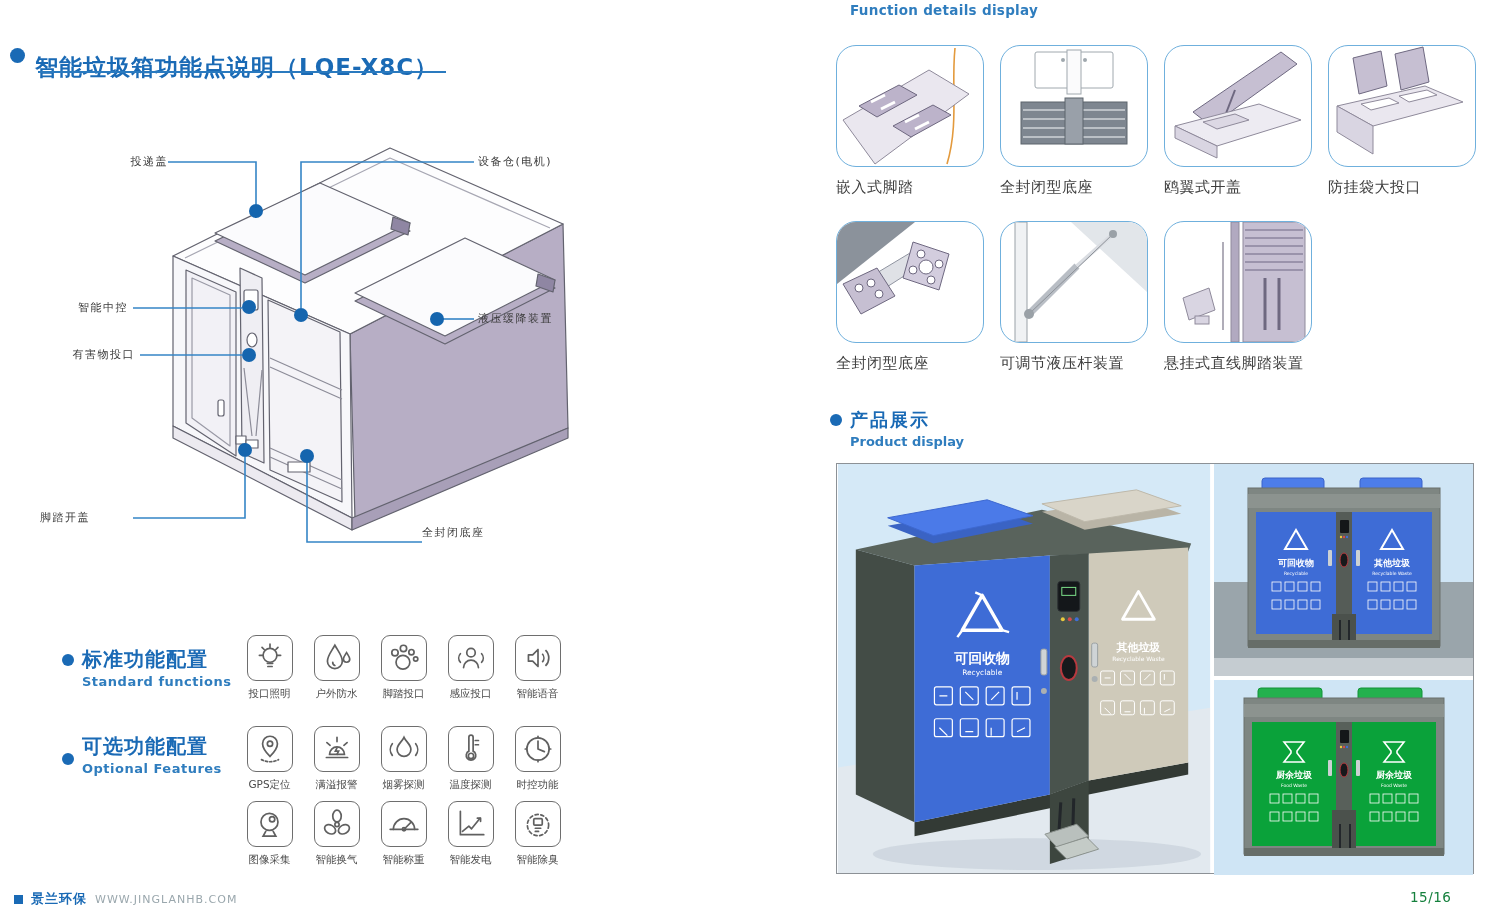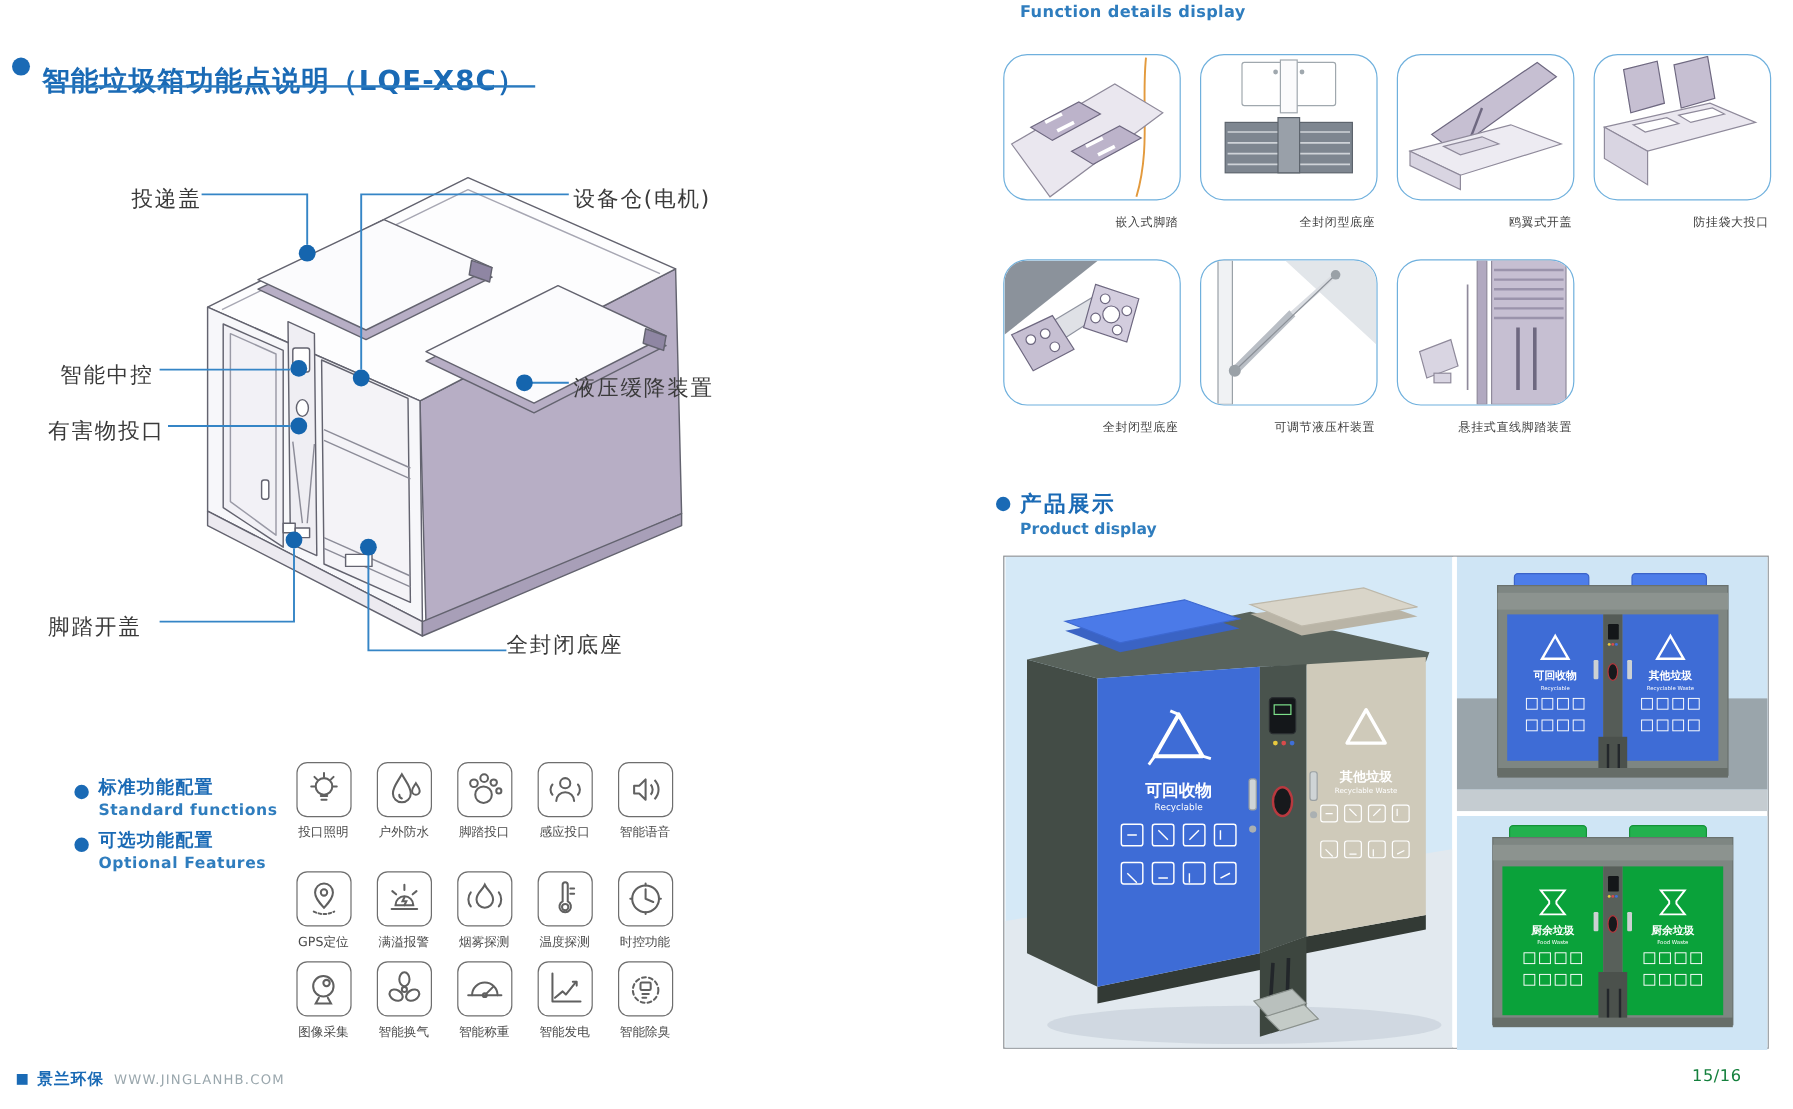--- a/index.html
+++ b/index.html
@@ -6,38 +6,38 @@
   body{width:1494px;height:924px;position:relative;overflow:hidden;
        font-family:"DejaVu Sans","Liberation Sans",sans-serif;color:#3b3b3b;}
   .abs{position:absolute;}
   
   .title-row{left:10px;top:28px;display:flex;align-items:center;gap:10px;}
   .blue-dot{width:15px;height:15px;border-radius:50%;background:#1a6ab5;flex:0 0 auto;}
   .page-title{font-size:23px;font-weight:bold;color:#1a6ab5;letter-spacing:1px;margin-top:24px;}
   .title-underline{left:38px;top:71px;width:408px;height:2px;background:#2a7abf;}
   .diagram{left:40px;top:118px;width:700px;height:436px;}
   .diagram svg{position:absolute;left:0;top:0;}
-  .callout{position:absolute;font-size:18px;color:#3a3a3a;letter-spacing:1.5px;white-space:nowrap;}
+  .callout{position:absolute;font-size:11px;color:#3a3a3a;letter-spacing:1.5px;white-space:nowrap;}
   .sec-head{display:flex;align-items:flex-start;gap:8px;}
   .sec-bullet{width:12px;height:12px;border-radius:50%;background:#1a6ab5;margin-top:6px;}
-  .sec-title{font-size:15px;font-weight:bold;color:#1a6ab5;letter-spacing:1px;line-height:1.15;}
+  .sec-title{font-size:20px;font-weight:bold;color:#1a6ab5;letter-spacing:1px;line-height:1.15;}
   .sec-sub{font-size:13px;font-weight:bold;color:#2f7dbe;letter-spacing:.5px;margin-top:3px;}
   .icon-row{display:flex;}
   .fcell{width:67px;display:flex;flex-direction:column;align-items:center;justify-content:center;}
   .fbox{width:44px;height:44px;border:1.6px solid #6e6e6e;border-radius:9px;
         display:flex;align-items:center;justify-content:center;background:#fff;}
   .fbox svg{width:34px;height:34px;}
   .flabel{font-size:10.5px;color:#4a4a4a;margin-top:6px;white-space:nowrap;}
   
   .fdd-title{left:850px;top:2px;font-size:13.5px;font-weight:bold;color:#2f7dbe;letter-spacing:.3px;}
   .tiles{left:836px;top:45px;width:638px;display:grid;grid-template-columns:repeat(4,146px);
          grid-column-gap:18px;grid-row-gap:0;}
   .tile{width:146px;height:120px;border:1.6px solid #6fb0dd;border-radius:20px;overflow:hidden;background:#fff;}
   .tile svg{width:100%;height:100%;display:block;}
-  .tile-label{width:146px;text-align:right;font-size:10px;color:#3f3f3f;letter-spacing:.5px;
+  .tile-label{width:146px;text-align:left;font-size:15px;color:#3f3f3f;letter-spacing:.5px;
               margin-top:11px;margin-bottom:24px;}
   .pd-head{left:830px;top:408px;}
   .pd-title{font-size:18px;font-weight:bold;color:#1a6ab5;letter-spacing:2px;}
   .pd-sub{font-size:13px;font-weight:bold;color:#2f7dbe;margin-top:2px;}
   .product-panel{left:836px;top:463px;width:636px;height:409px;border:1px solid #8c9196;
                  background:#ffffff;display:flex;}
   .pp-main{width:374px;height:409px;}
   .pp-gap{width:3px;background:#fff;}
   .pp-right{width:259px;display:flex;flex-direction:column;}
   .pp-right .gap{height:2px;background:#fff;}
@@ -178,21 +178,21 @@
       <div class="fbox">
         <svg viewBox="0 0 64 64" fill="none" stroke="#606060" stroke-width="3.2" stroke-linejoin="round">
           <path d="M14,26 h8 l10,-10 v32 l-10,-10 h-8 z"></path>
           <path d="M40,24 a12,12 0 0 1 0,16 M46,17 a21,21 0 0 1 0,30"></path>
         </svg>
       </div>
       <div class="flabel">智能语音</div>
     </div>
 </div>
 
-<div class="abs sec-head" style="left:62px;top:692px;">
+<div class="abs sec-head" style="left:62px;top:735px;align-items:center;">
   <div class="sec-bullet"></div>
   <div>
     <div class="sec-title">可选功能配置</div>
     <div class="sec-sub">Optional Features</div>
   </div>
 </div>
 <div class="abs icon-row" style="left:236px;top:726px;">
   <div class="fcell">
       <div class="fbox">
         <svg viewBox="0 0 64 64" fill="none" stroke="#606060" stroke-width="3.2" stroke-linecap="round">

